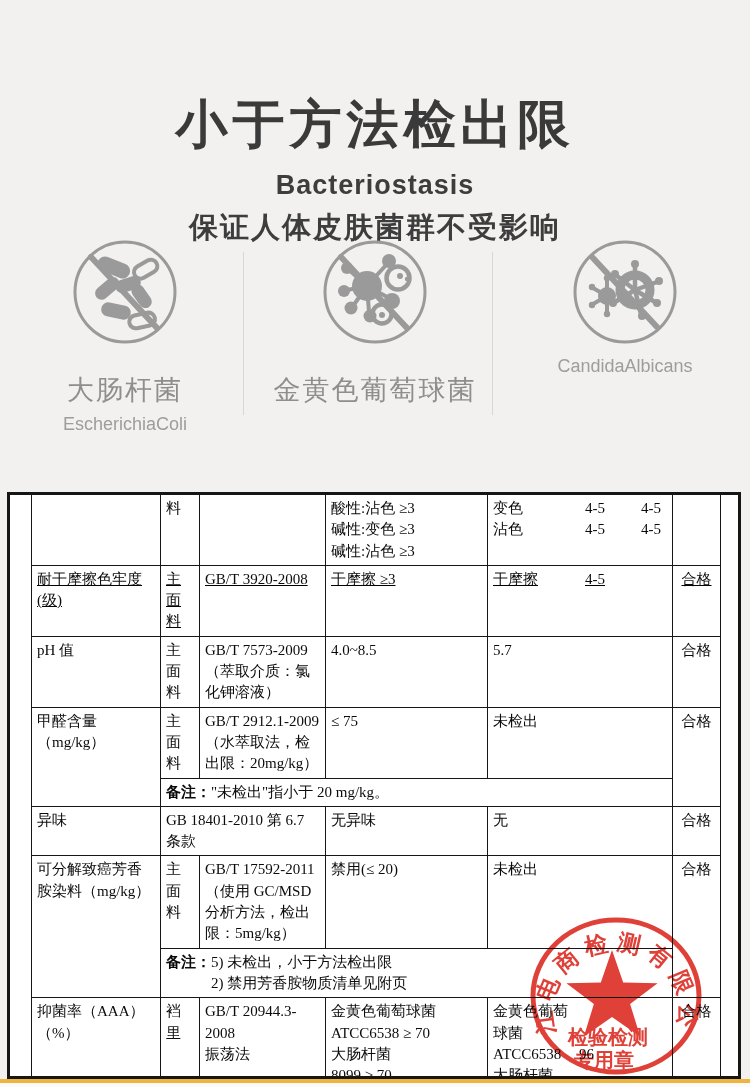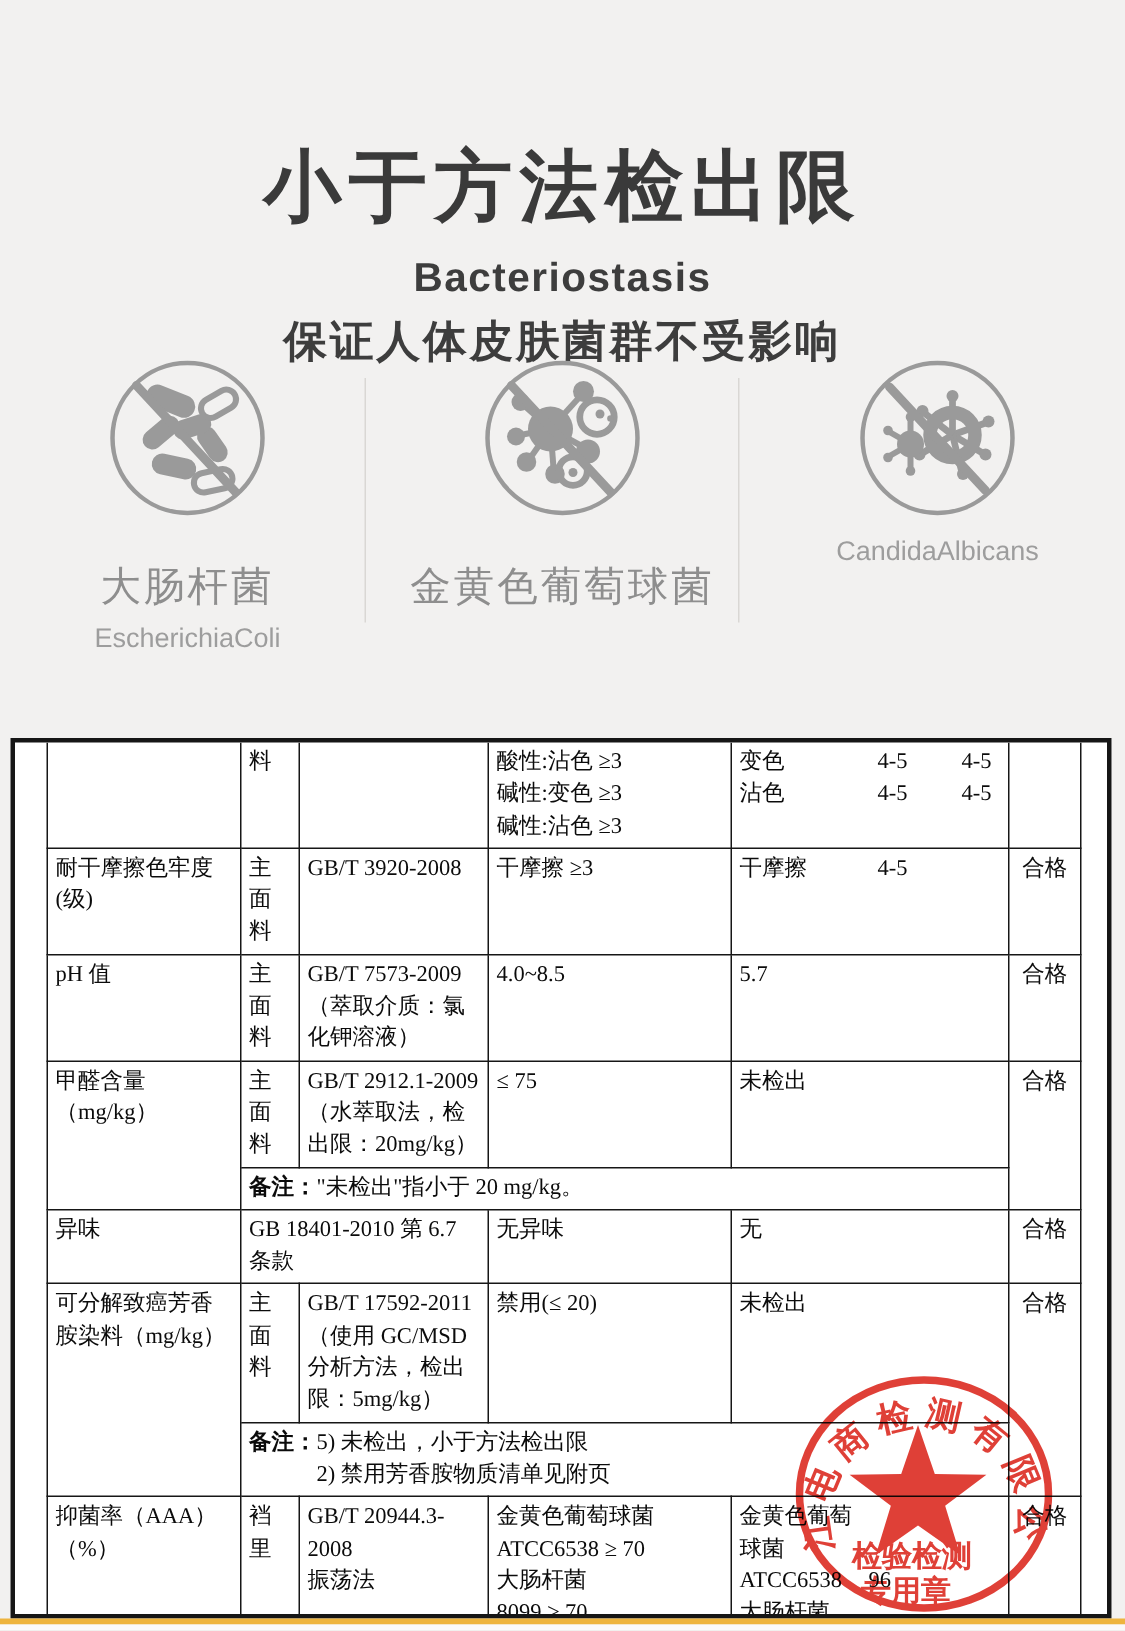--- a/index.html
+++ b/index.html
@@ -177,21 +177,21 @@
           </div>
           <div class="pair-grid">
             <span>沾色</span>
             <span>4-5</span>
             <span>4-5</span>
           </div>
         </td>
         <td></td>
       </tr>
 
-      <tr style="height:47px;">
+      <tr style="height:47px;text-decoration:underline;">
         <td>耐干摩擦色牢度(级)</td>
         <td>主面料</td>
         <td>GB/T 3920-2008</td>
         <td>干摩擦 ≥3</td>
         <td>
           <div class="pair-grid">
             <span>干摩擦</span>
             <span>4-5</span>
             <span></span>
           </div>

